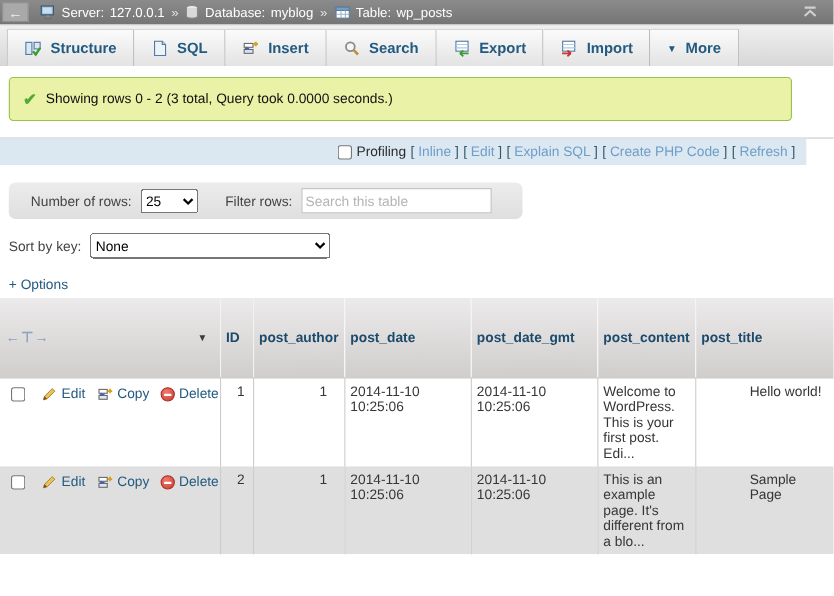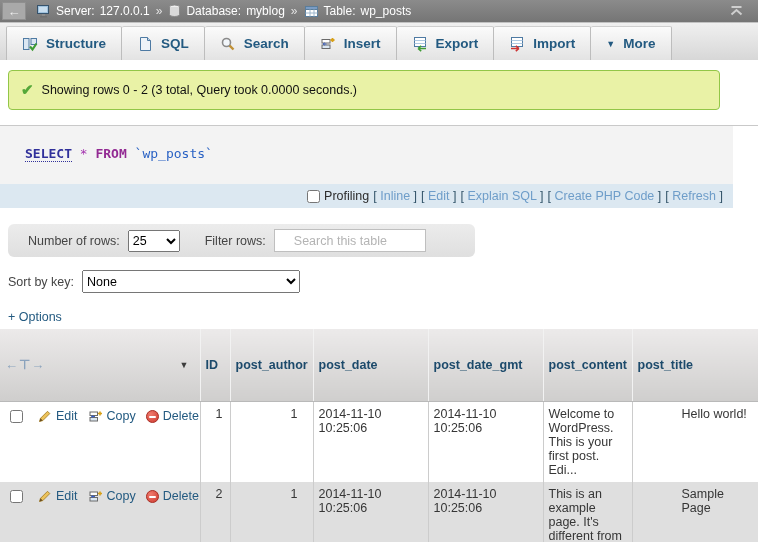--- a/index.html
+++ b/index.html
@@ -37,21 +37,21 @@
   .tbl-ref { color:#2a62c4; }
   .profilingbar { height:24px; background:#dce8f1; display:flex; align-items:center; justify-content:flex-end; gap:4px; padding-right:10px; font-size:12.5px; color:#2c2c2c; }
   .profilingbar label { display:flex; align-items:center; gap:4px; }
   .plink a { color:#6e9dc9; text-decoration:none; cursor:pointer; }
   .plink .br { color:#35566b; }
 
   
   .controlsbar { margin:16px 0 0 8px; width:467px; height:33px; background:linear-gradient(180deg,#ececec,#dfdfdf); border-radius:6px; display:flex; align-items:center; padding-left:20px; gap:8px; font-size:12.5px; color:#444; }
   .controlsbar select { width:52px; height:22px; font-size:12.5px; }
   .filter-label { margin-left:17px;text-align:center; }
-  .filter-input { width:152px; height:23px; border:1px solid #bfbfbf; padding:0 19px; font-size:12.5px; color:#333; }
+  .filter-input { width:173px; height:23px; border:1px solid #bfbfbf; padding:0 3px; font-size:12.5px; color:#333; }
   .filter-input::placeholder { color:#b4b4b4; }
   .sortrow { margin:13px 0 0 8px; display:flex; align-items:center; gap:8px; font-size:12.5px; color:#444; }
   .sortrow select { width:218px; height:23px; font-size:12.5px; }
   .options-link { display:inline-block; margin:17px 0 0 8px; color:#235a81; font-size:12.5px; text-decoration:none; cursor:pointer; }
 
   
   table.grid { margin-top:5px; width:758px; border-collapse:collapse; table-layout:fixed; font-size:12.5px; }
   .grid th { height:26px; background:linear-gradient(180deg,#eceaea,#cfcecd); border-bottom:1px solid #b9b9b9; border-right:1px solid #f2f2f2; color:#1c4a6b; font-weight:bold; text-align:left; padding:0 5px; cursor:pointer; white-space:nowrap; overflow:hidden; }
   .grid th.th-controls { display:table-cell; }
   .th-flex { display:flex; align-items:center; justify-content:space-between; }
@@ -128,36 +128,36 @@
     </div>
     <div class="tab">
       <svg width="16" height="16" viewBox="0 0 16 16">
           <path d="M3.5 1.5 h7 l3 3 v10 h-10 z" fill="#eef3f8" stroke="#4e7aa3"></path>
           <path d="M10.5 1.5 v3 h3" fill="#c7d8e8" stroke="#4e7aa3"></path>
         </svg>
       <span>SQL</span>
     </div>
     <div class="tab">
       <svg width="16" height="16" viewBox="0 0 16 16">
-          <circle cx="6.5" cy="6.5" r="4" fill="#f2f6fa" stroke="#8a8a8a" stroke-width="1.6"></circle>
-          <line x1="9.6" y1="9.6" x2="13.5" y2="13.5" stroke="#c09035" stroke-width="2.4"></line>
-        </svg>
-      <span>Search</span>
-    </div>
-    <div class="tab">
-      <svg width="16" height="16" viewBox="0 0 16 16">
           <rect x="2" y="3.5" width="8" height="3.5" fill="#fff" stroke="#6a6a6a"></rect>
           <rect x="2" y="9" width="8" height="3.5" fill="#dbe7f2" stroke="#6a6a6a"></rect>
           <path d="M4 8 l2.5 0 M4.7 6.8 l-1.7 1.2 1.7 1.2" stroke="#3a5fbf" fill="none"></path>
           <path d="M12.5 2 v4 M10.5 4 h4" stroke="#d8a018" stroke-width="1.8"></path>
         </svg>
       <span>Insert</span>
     </div>
     <div class="tab">
       <svg width="16" height="16" viewBox="0 0 16 16">
+          <circle cx="6.5" cy="6.5" r="4" fill="#f2f6fa" stroke="#8a8a8a" stroke-width="1.6"></circle>
+          <line x1="9.6" y1="9.6" x2="13.5" y2="13.5" stroke="#c09035" stroke-width="2.4"></line>
+        </svg>
+      <span>Search</span>
+    </div>
+    <div class="tab">
+      <svg width="16" height="16" viewBox="0 0 16 16">
           <rect x="2.5" y="1.5" width="11" height="9" fill="#fff" stroke="#4e7aa3"></rect>
           <line x1="2.5" y1="4.5" x2="13.5" y2="4.5" stroke="#aec9e2"></line>
           <line x1="2.5" y1="7.5" x2="13.5" y2="7.5" stroke="#aec9e2"></line>
           <path d="M14 12.5 H6 M6 12.5 l3.2 -2.6 M6 12.5 l3.2 2.6" stroke="#3f9c35" stroke-width="1.6" fill="none"></path>
         </svg>
       <span>Export</span>
     </div>
     <div class="tab">
       <svg width="16" height="16" viewBox="0 0 16 16">
           <rect x="2.5" y="1.5" width="11" height="9" fill="#fff" stroke="#4e7aa3"></rect>
@@ -176,21 +176,20 @@
   
   <div class="message">
     <span class="check-glyph">✔</span>
     <span>Showing rows 0 - 2 (3 total, Query took 0.0000 seconds.)</span>
   </div>
 
   <div class="divider"></div>
 
   
   <div class="querybox">
-    <div class="sqlarea"><a class="kw-select">SELECT</a> <span class="sym-star">*</span> <span class="kw-from">FROM</span> <span class="tbl-ref">`wp_posts`</span></div>
     <div class="profilingbar">
       <label>
         <input type="checkbox" style="">
         <span>Profiling</span>
       </label>
       <span class="plink"><span class="br">[</span> <a>Inline</a> <span class="br">]</span></span>
       <span class="plink"><span class="br">[</span> <a>Edit</a> <span class="br">]</span></span>
       <span class="plink"><span class="br">[</span> <a>Explain SQL</a> <span class="br">]</span></span>
       <span class="plink"><span class="br">[</span> <a>Create PHP Code</a> <span class="br">]</span></span>
       <span class="plink"><span class="br">[</span> <a>Refresh</a> <span class="br">]</span></span>

